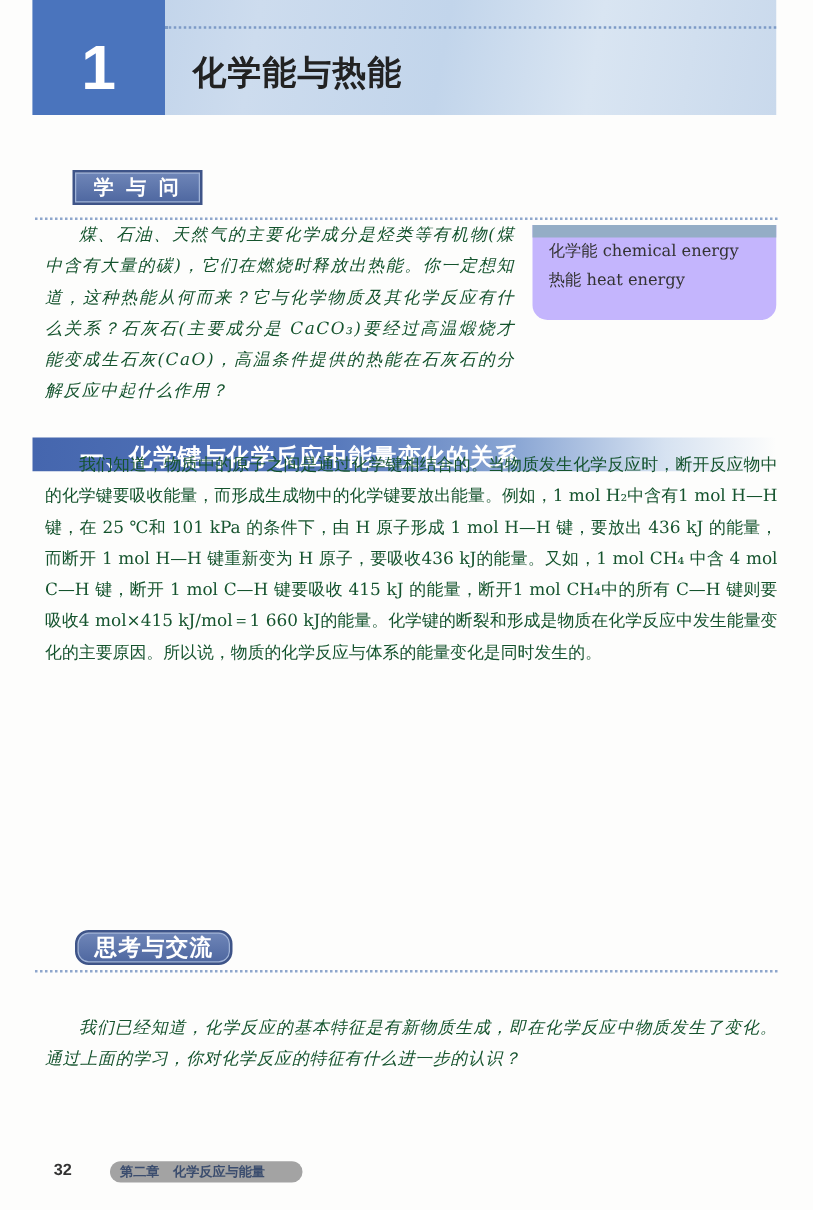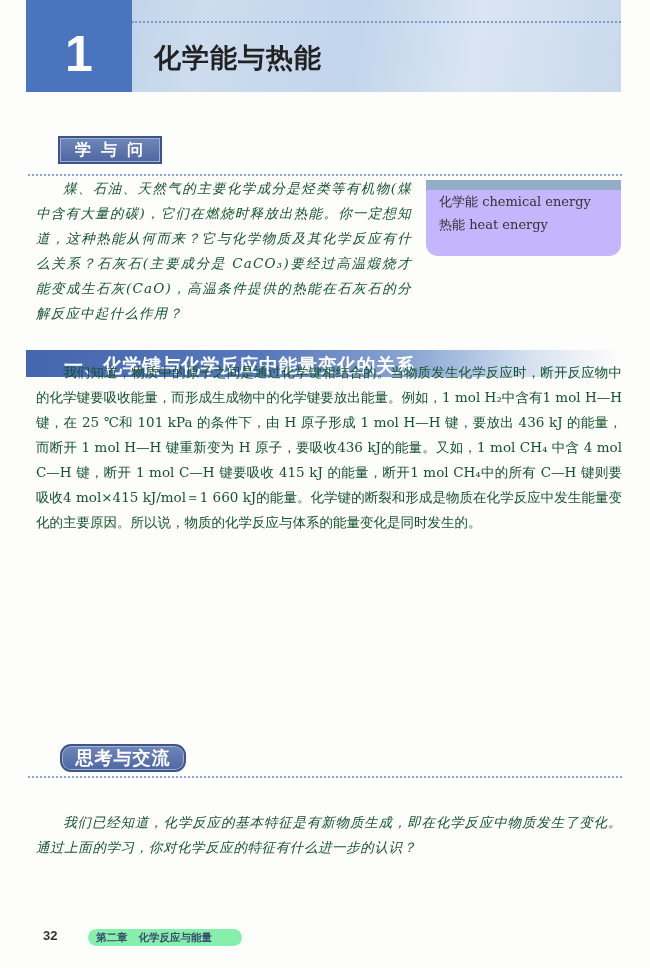--- a/index.html
+++ b/index.html
@@ -97,21 +97,21 @@
     .think-para { left: 36px; top: 772px; width: 586px; letter-spacing: 0.6px; font-style: italic; margin-top: 38px; }
 
     
     .footer-num {
       position: absolute; left: 43px; top: 928px;
       font-family: "Liberation Sans", "DejaVu Sans", sans-serif;
       font-weight: bold; font-size: 13px; color: #333;
     }
     .footer-pill {
       position: absolute; left: 88px; top: 929px; height: 17px; width: 154px;
-      background: #86efac; border-radius: 9px;
+      background: #a3a3a3; border-radius: 9px;
       font-family: "DejaVu Sans", sans-serif; font-weight: bold;
       font-size: 10.5px; color: #3b4d6e;
       display: flex; align-items: center; padding-left: 8px;
       white-space: pre;
     }
   </style>
 </head>
 <body>
 
 <div class="page">

